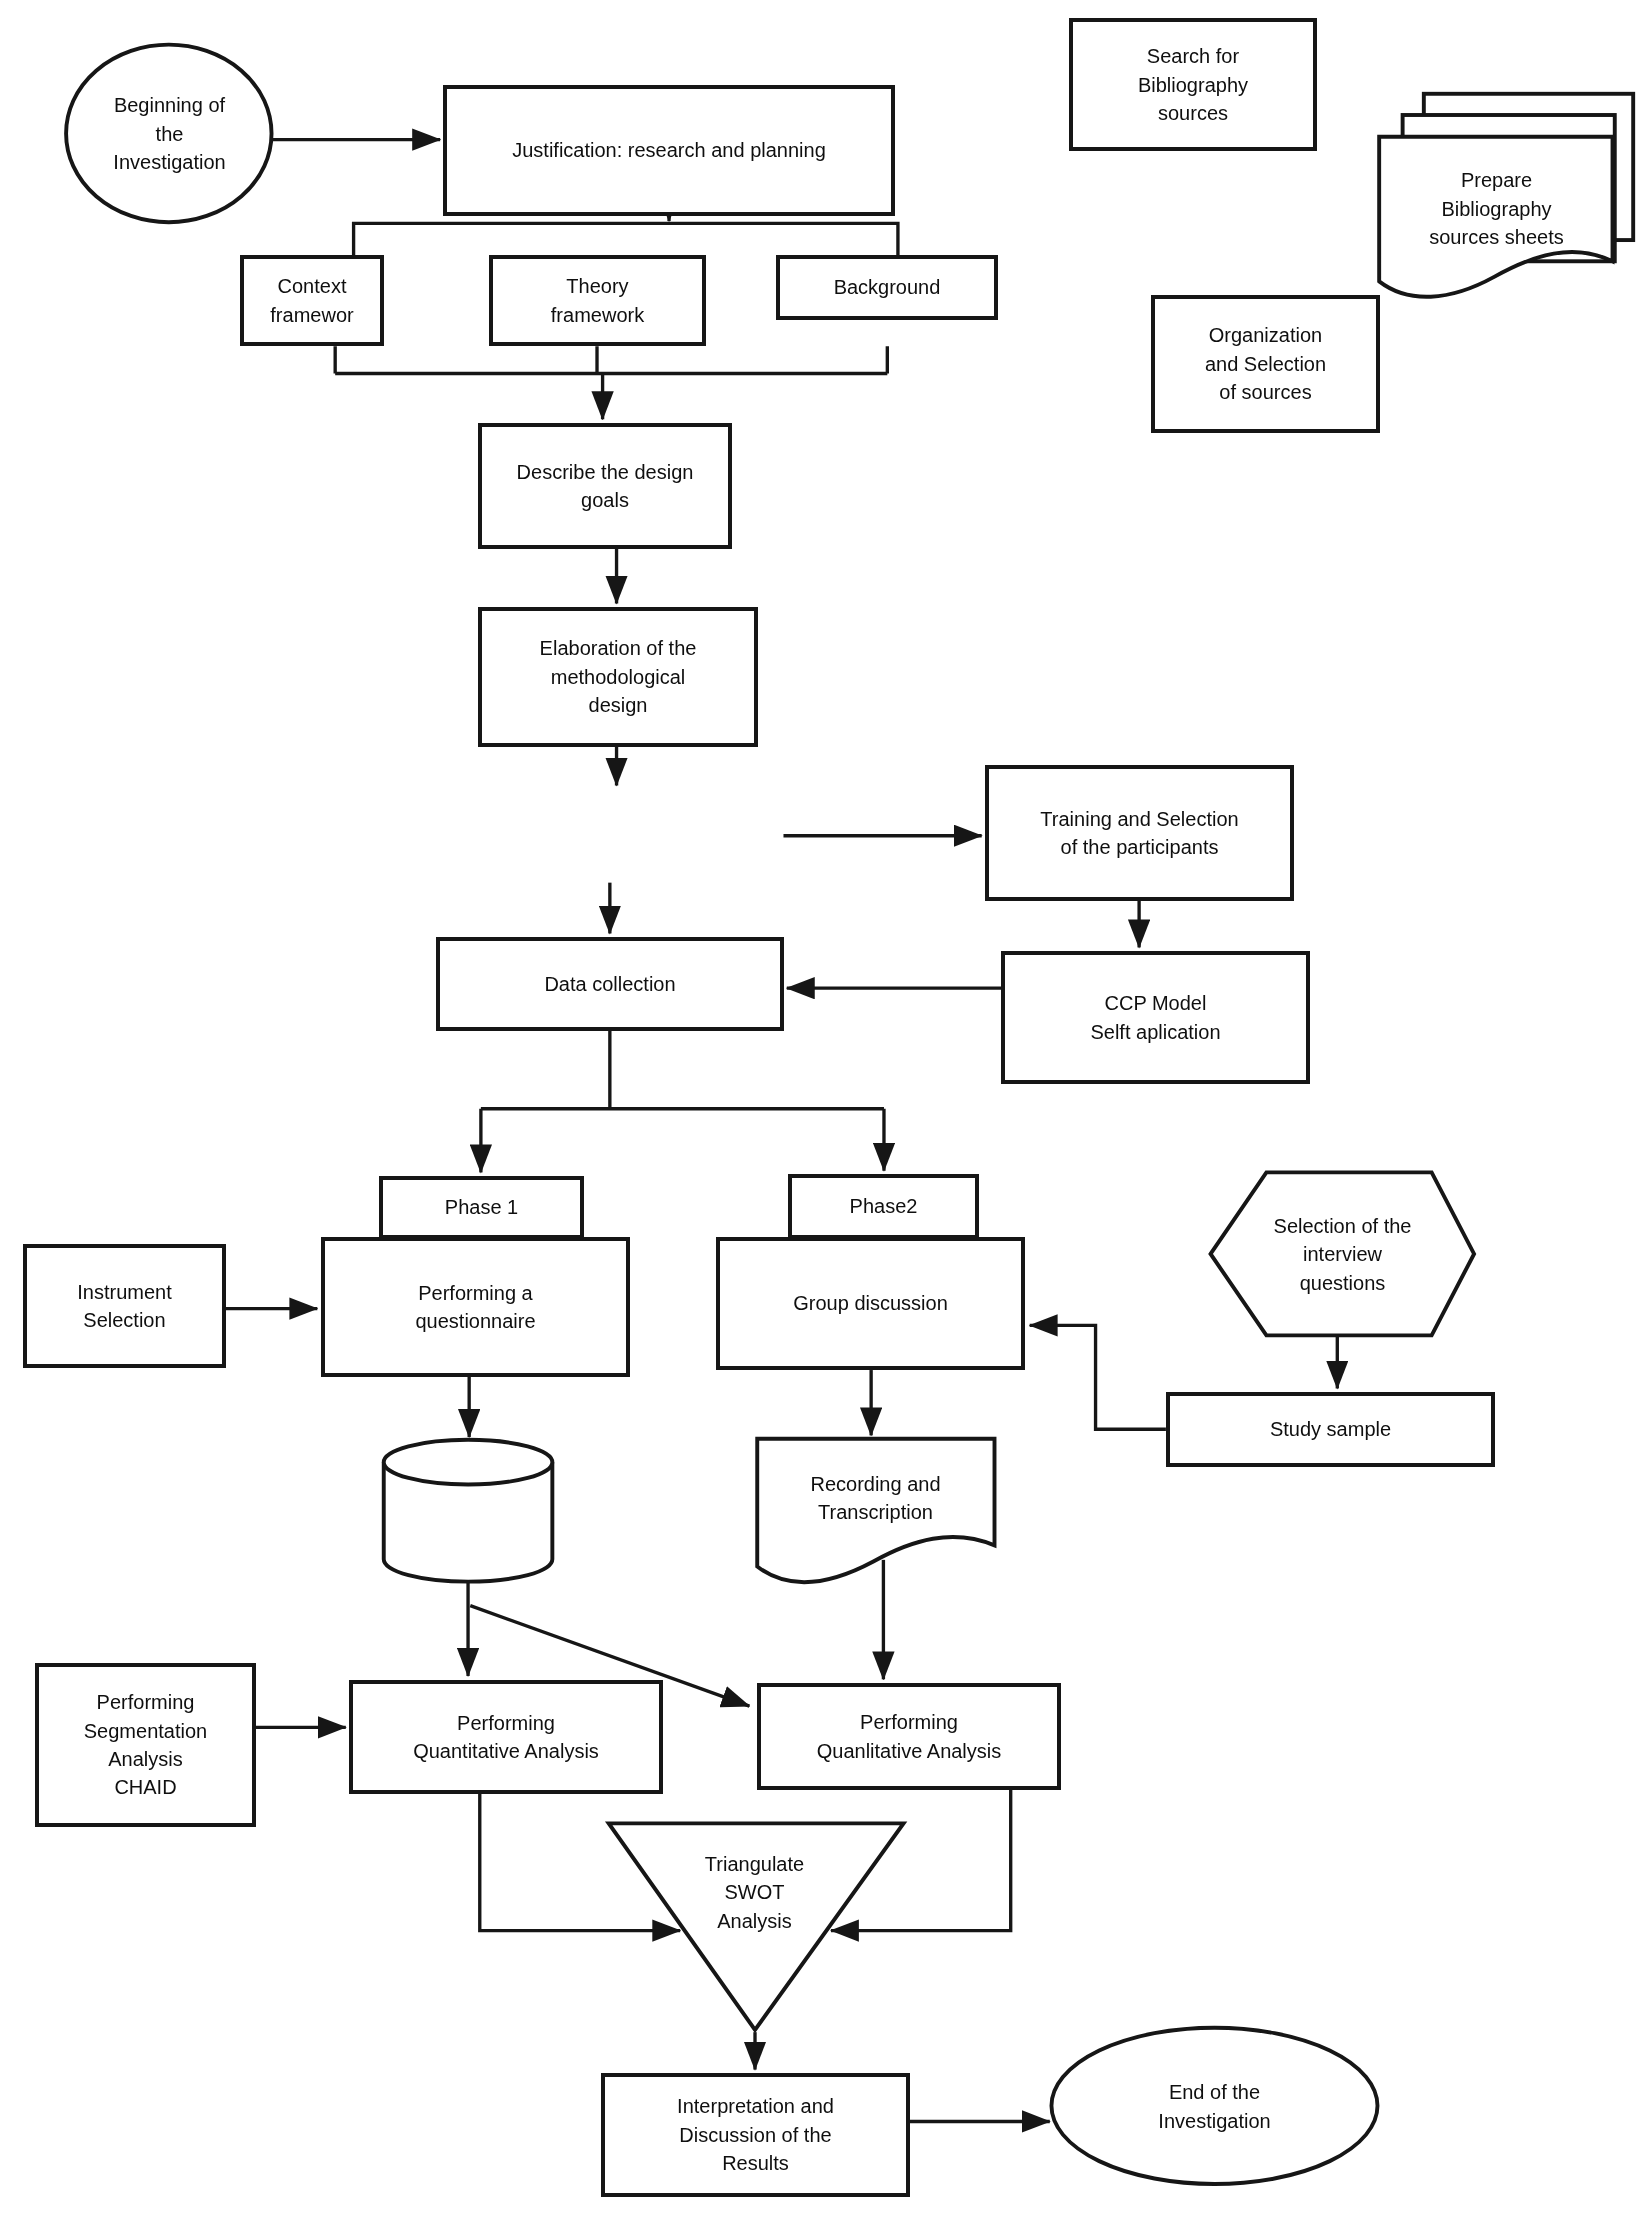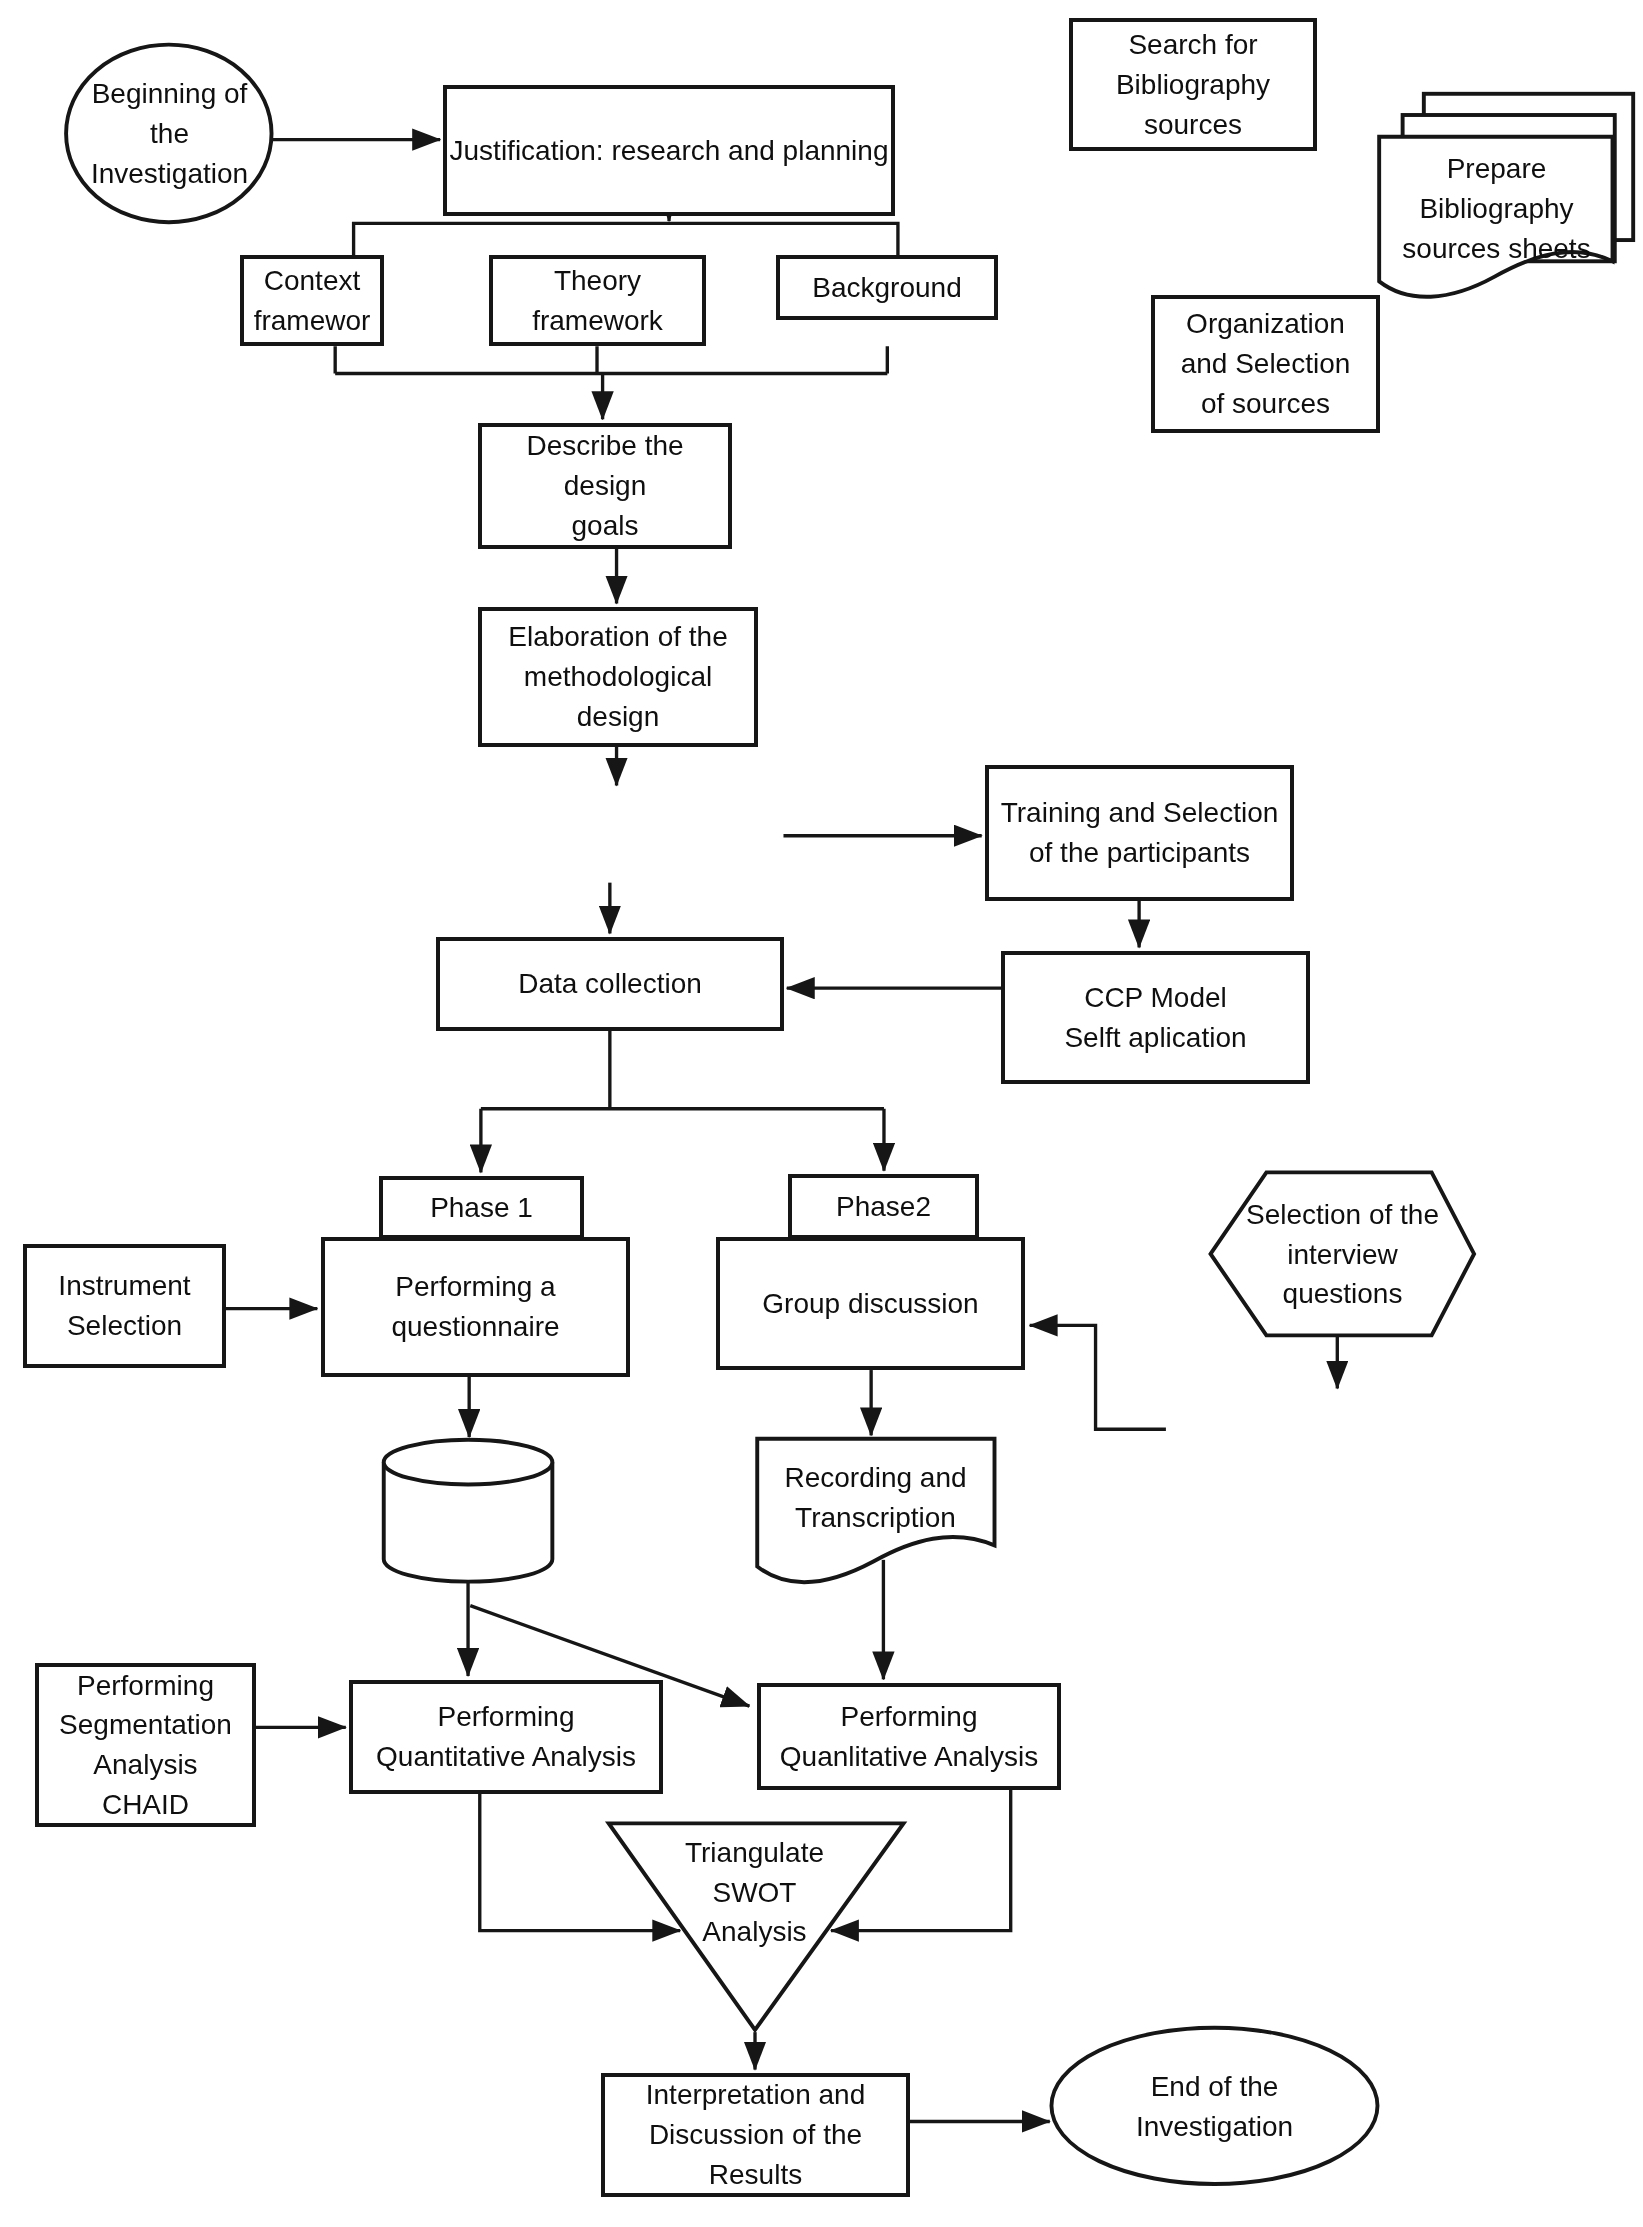--- a/index.html
+++ b/index.html
@@ -17,21 +17,21 @@
     left: 0; top: 0;
     width: 1644px; height: 2227px;
   }
   .node {
     position: absolute;
     display: flex;
     align-items: center;
     justify-content: center;
     text-align: center;
     box-sizing: border-box;
-    font-size: 28px;
+    font-size: 20px;
     line-height: 1.42;
     color: #0f0f0f;
   }
   .node > span { white-space: pre-line; display: block; }
   .box {
     border: 4.5px solid #161616;
     background: #ffffff;
   }
   .freelabel { background: transparent; }
 </style>
@@ -155,20 +155,23 @@
   <div class="node box" style="left:788px;top:1174px;width:191px;height:65px">
     <span>Phase2</span>
   </div>
   <div class="node box" style="left:716px;top:1237px;width:309px;height:133px">
     <span>Group discussion</span>
   </div>
   <div class="node box" style="left:23px;top:1244px;width:203px;height:124px">
     <span>Instrument
 Selection</span>
   </div>
+  <div class="node box" style="left:1166px;top:1392px;width:329px;height:75px">
+    <span>Study sample</span>
+  </div>
   <div class="node box" style="left:35px;top:1663px;width:221px;height:164px">
     <span>Performing
 Segmentation
 Analysis
 CHAID</span>
   </div>
   <div class="node box" style="left:349px;top:1680px;width:314px;height:114px">
     <span>Performing
 Quantitative Analysis</span>
   </div>

